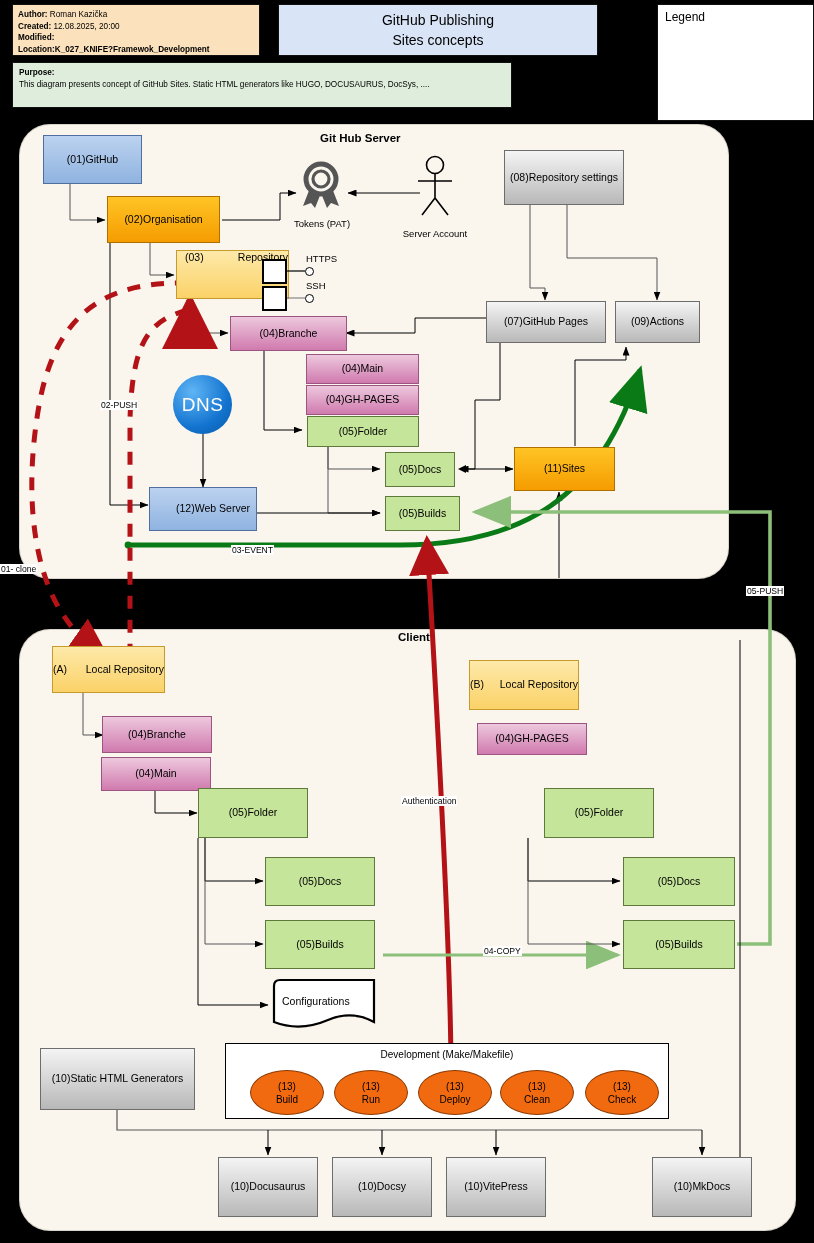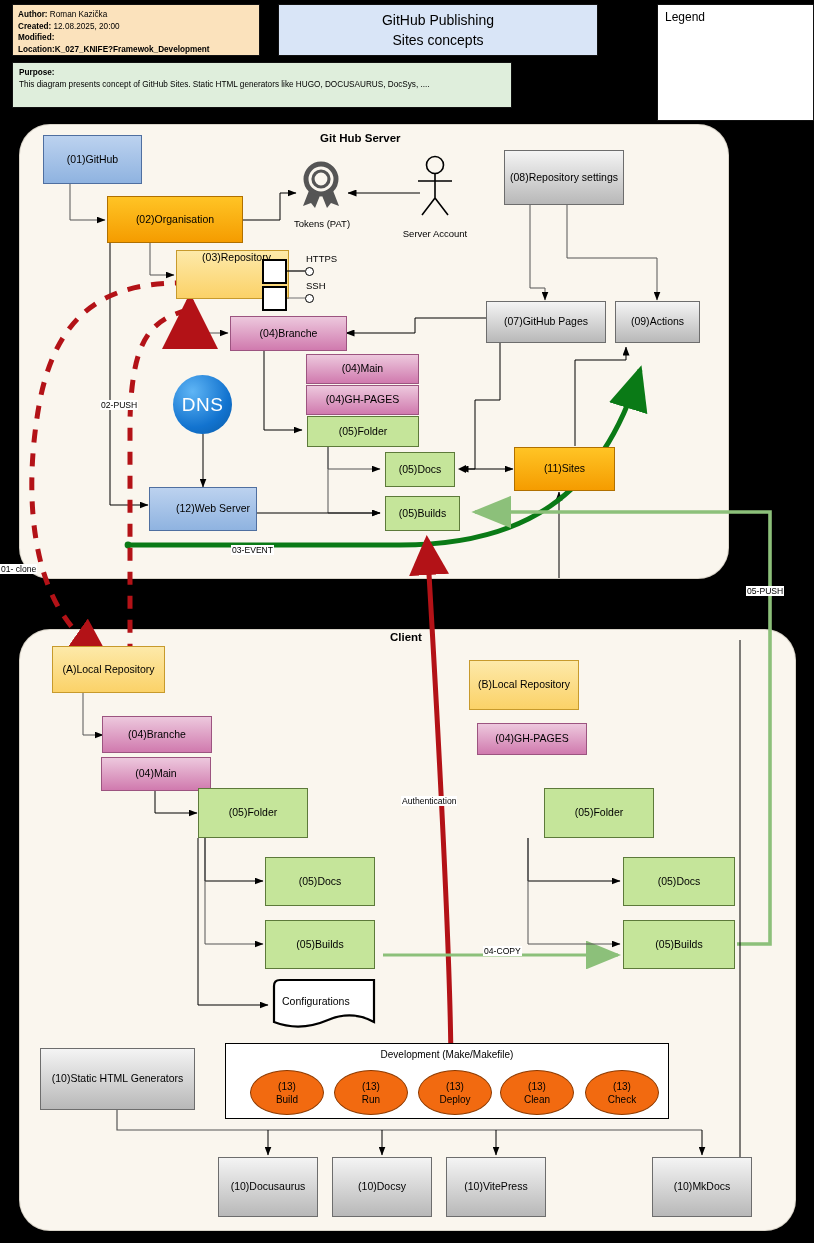--- a/index.html
+++ b/index.html
@@ -31,21 +31,21 @@
 
   
   .node{border:1px solid #58585a;font-size:10.5px;line-height:13.5px;
         display:flex;flex-direction:row;align-items:center;
         justify-content:center;text-align:center;color:#000;}
   .node .l1{display:block;}
   .node .l2{display:block;}
 
   .n-blue{background:linear-gradient(#bcd2ef,#8fb3e0);border-color:#4f6fa0;}
   .n-orange{background:linear-gradient(#ffc425,#f59c00);border-color:#b07000;}
-  .n-lightorange{background:linear-gradient(#fde9a9,#fbd268);border-color:#c79a2c;}
+  .n-lightorange{background:linear-gradient(#fde9a9,#fbd268);border-color:#c79a2c;justify-content:space-between;}
   .n-pink{background:linear-gradient(#edc8dd,#d07aae);border-color:#9c5480;}
   .n-green{background:#c5e59a;border-color:#5d7a3a;}
   .n-gray{background:linear-gradient(#f4f4f4,#b8b8b8);border-color:#6d6d6d;}
 
   .left-align{align-items:flex-start;text-align:left;padding-left:8px;}
 
   
   .ell{background:#f26a10;border:1px solid #8d3a00;border-radius:50%;
        font-size:10px;line-height:13px;display:flex;flex-direction:column;
        align-items:center;justify-content:center;color:#000;text-align:center;}
@@ -102,21 +102,21 @@
 </div>
 
 <div class="abs legend-box">
   <div>Legend</div>
 </div>
 
 <div class="abs panel" id="server-panel"></div>
 <div class="abs panel" id="client-panel"></div>
 
 <div class="abs panel-title" style="left:320px;top:132px;">Git Hub Server</div>
-<div class="abs panel-title" style="left:390px;top:631px;">Client</div>
+<div class="abs panel-title" style="left:398px;top:631px;">Client</div>
 
 <svg class="ov" viewBox="0 0 814 1243">
   <defs>
     <marker id="ah" markerWidth="9" markerHeight="7" refX="8.5" refY="3.5" orient="auto">
       <path d="M0,0 L9,3.5 L0,7 z" fill="#000"></path>
     </marker>
     <marker id="ahg" markerWidth="11" markerHeight="9" refX="10" refY="4.5" orient="auto">
       <path d="M0,0 L11,4.5 L0,9 z" fill="#8cc07a"></path>
     </marker>
     <marker id="ahgd" markerWidth="9" markerHeight="8" refX="8" refY="4" orient="auto">
@@ -206,21 +206,21 @@
   <g stroke="#000" stroke-width="1" fill="none">
     <path d="M740,640 L740,1160"></path>
   </g>
 </svg>
 
 <div class="abs node n-blue" style="left:43px;top:135px;width:99px;height:49px;">
   <span class="l1">(01)</span>
   <span class="l2">GitHub</span>
 </div>
 
-<div class="abs node n-orange" style="left:107px;top:196px;width:136px;height:47px;">
+<div class="abs node n-orange" style="left:107px;top:196px;width:113px;height:47px;">
   <span class="l1">(02)</span>
   <span class="l2">Organisation</span>
 </div>
 
 <div class="abs node n-lightorange left-align" style="left:176px;top:250px;width:113px;height:49px;">
   <span class="l1">(03)</span>
   <span class="l2">Repository</span>
 </div>
 
 <div class="abs psq" style="left:262px;top:259px;width:25px;height:25px;"></div>

